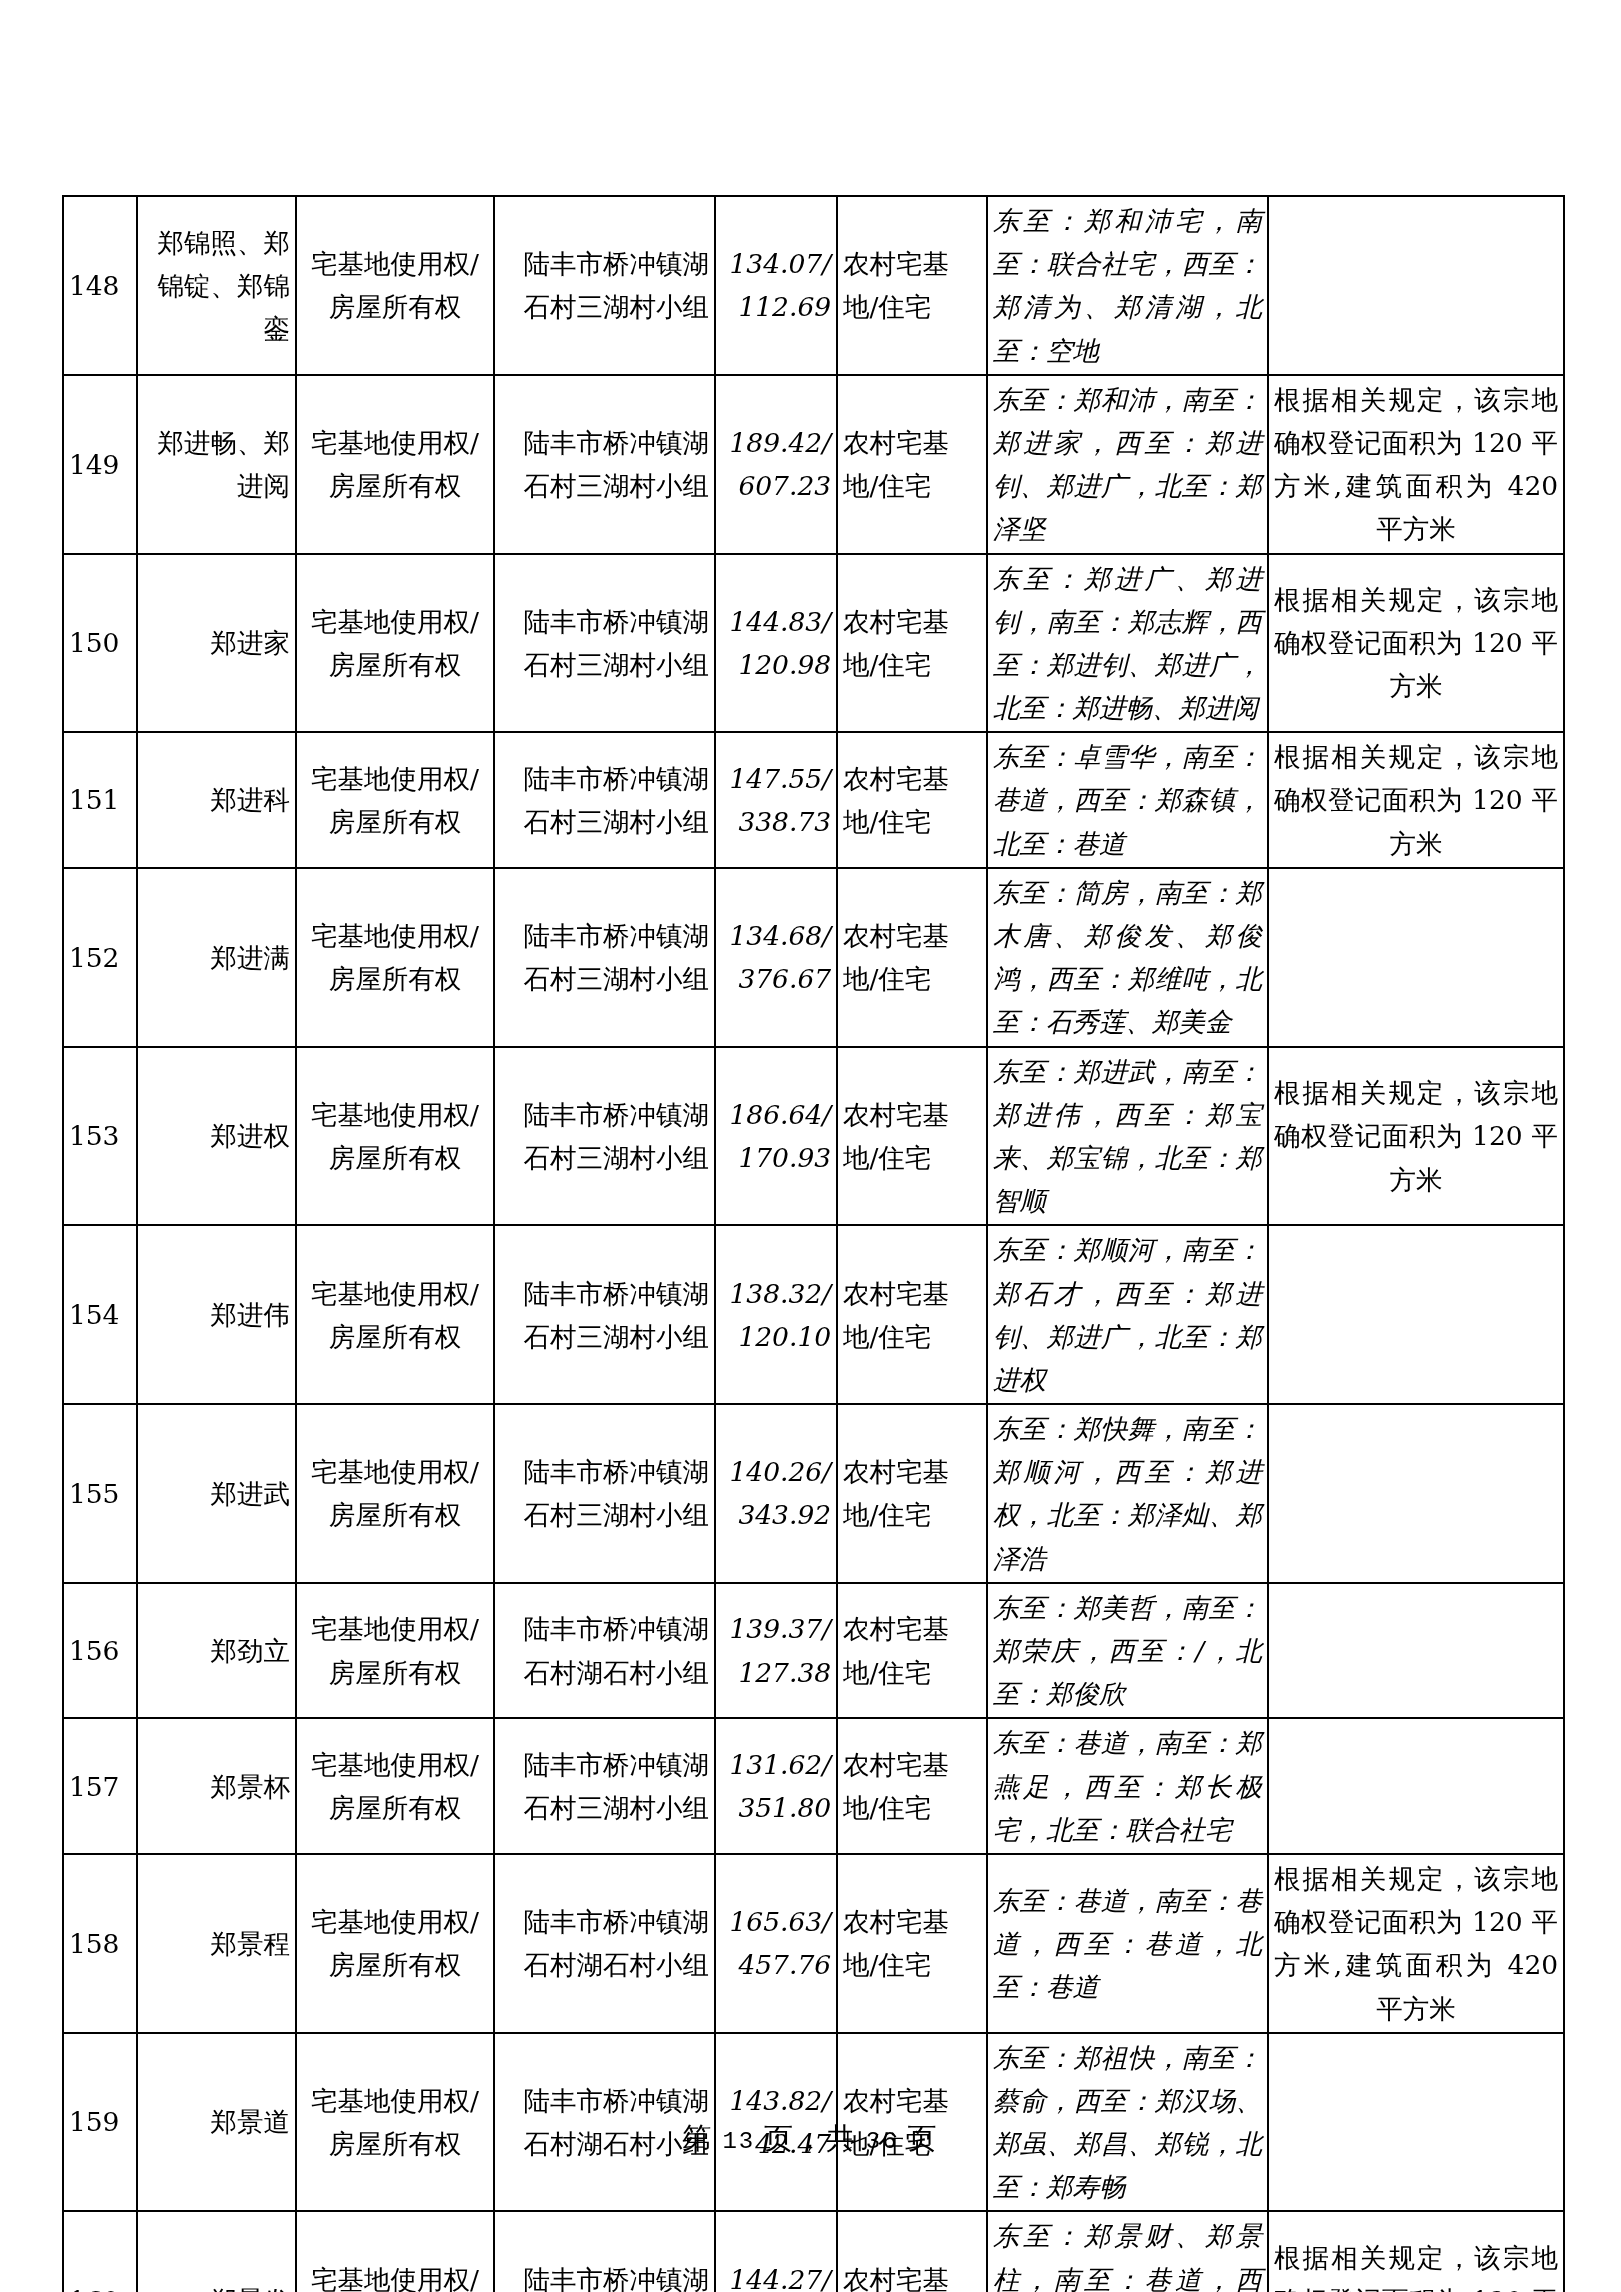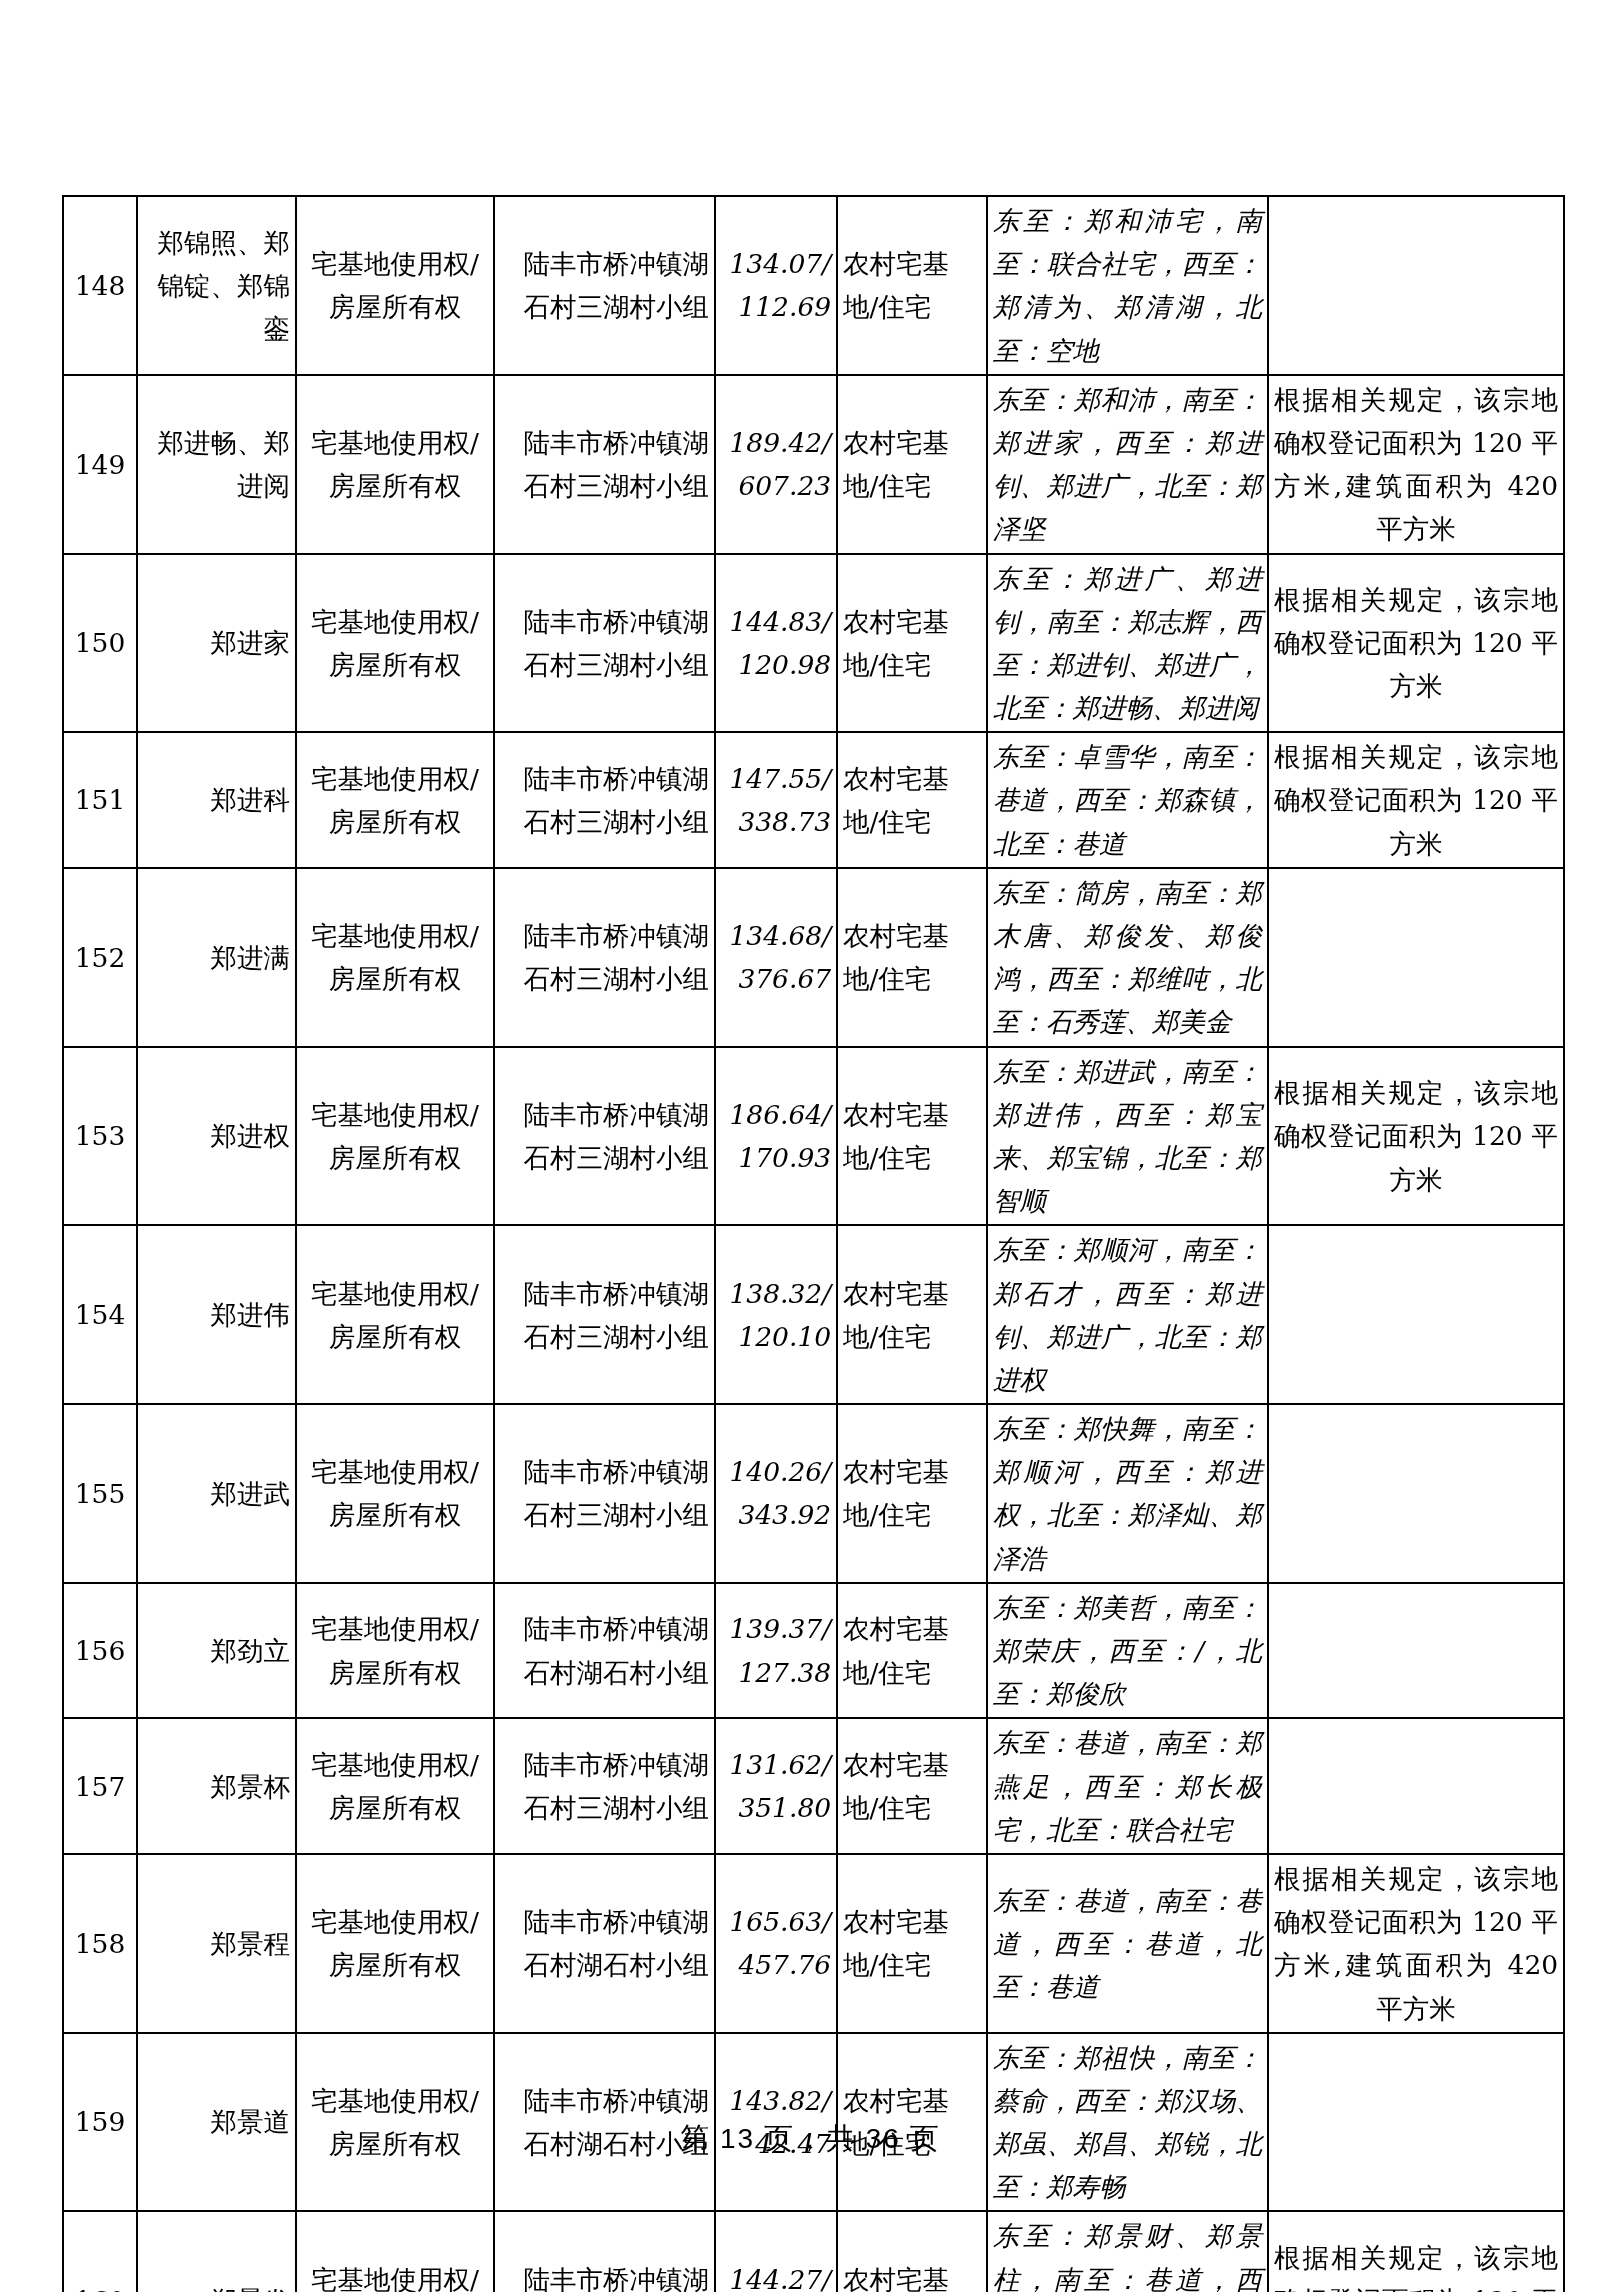--- a/index.html
+++ b/index.html
@@ -23,21 +23,21 @@
   }
   table.land-table td{
     border:2px solid #000;
     font-size:26.5px;
     line-height:1.63;
     vertical-align:middle;
     padding:2px 4.9px;
     word-break:break-all;
     overflow:hidden;
   }
-  td.c-no{text-align:center;}
+  td.c-no{text-align:left;}
   td.c-owner{text-align:right;}
   td.c-rights{text-align:center;}
   td.c-loc{text-align:right;border-radius:17px;}
   td.c-area{text-align:right;font-style:italic;}
   td.c-type{}
   td.c-bound{
     text-align:justify;
     text-align-last:left;
     padding:2px 7.8px;
     font-style:italic;
@@ -64,22 +64,22 @@
   .footer{
     position:absolute;
     top:2119px;
     left:0;
     width:100%;
     text-align:center;
     font-size:29px;
     letter-spacing:2px;
   }
   .footer .num{
-    font-family:Liberation Sans, sans-serif;
-    font-size:28px;
+    font-family:Liberation Mono, monospace;
+    font-size:24px;
     margin:0 8.8px;
   }
 </style>
 </head>
 <body>
 
 <div class="page">
 
   <table class="land-table">
     <colgroup>

